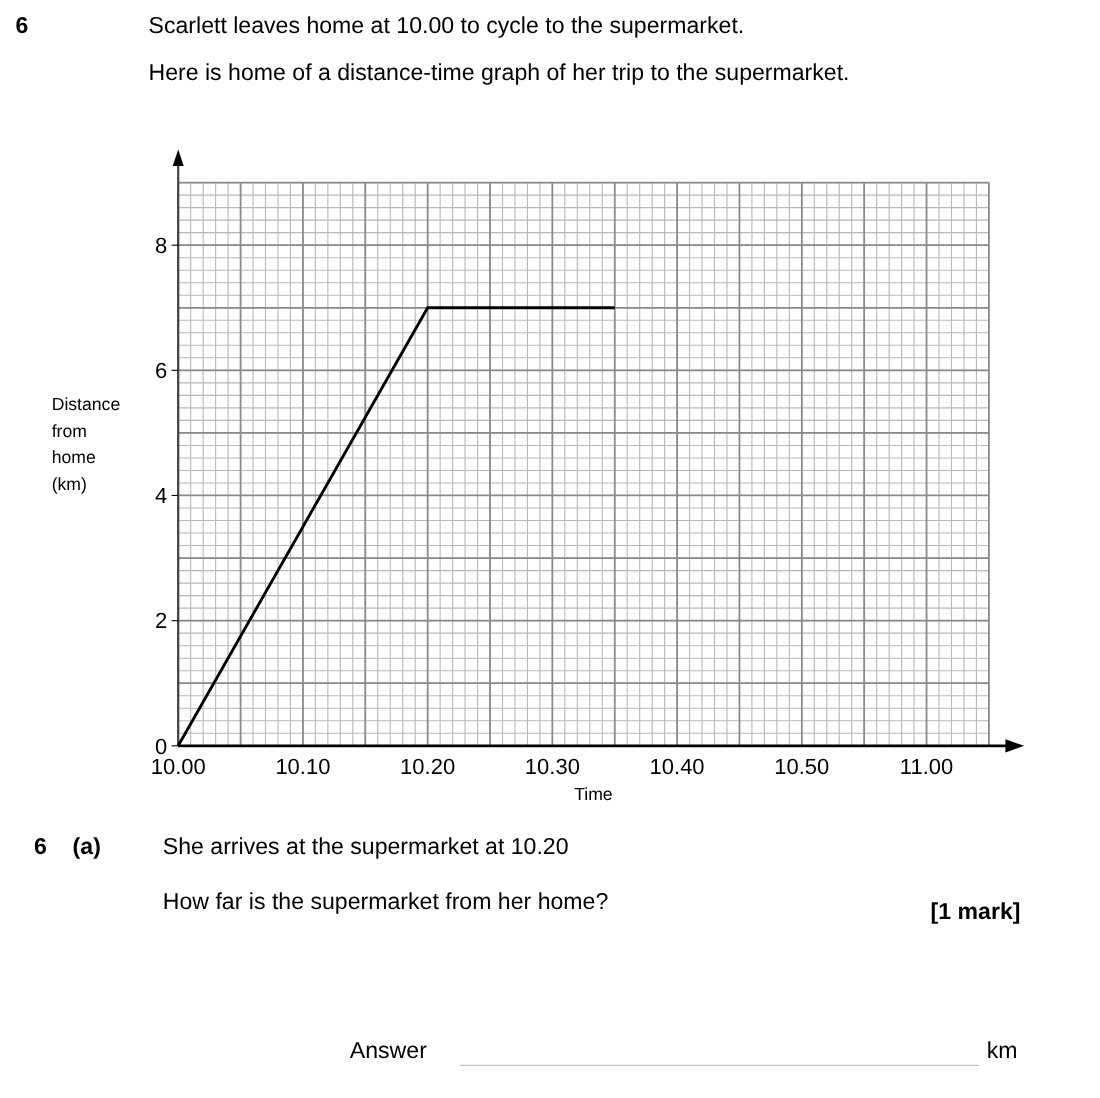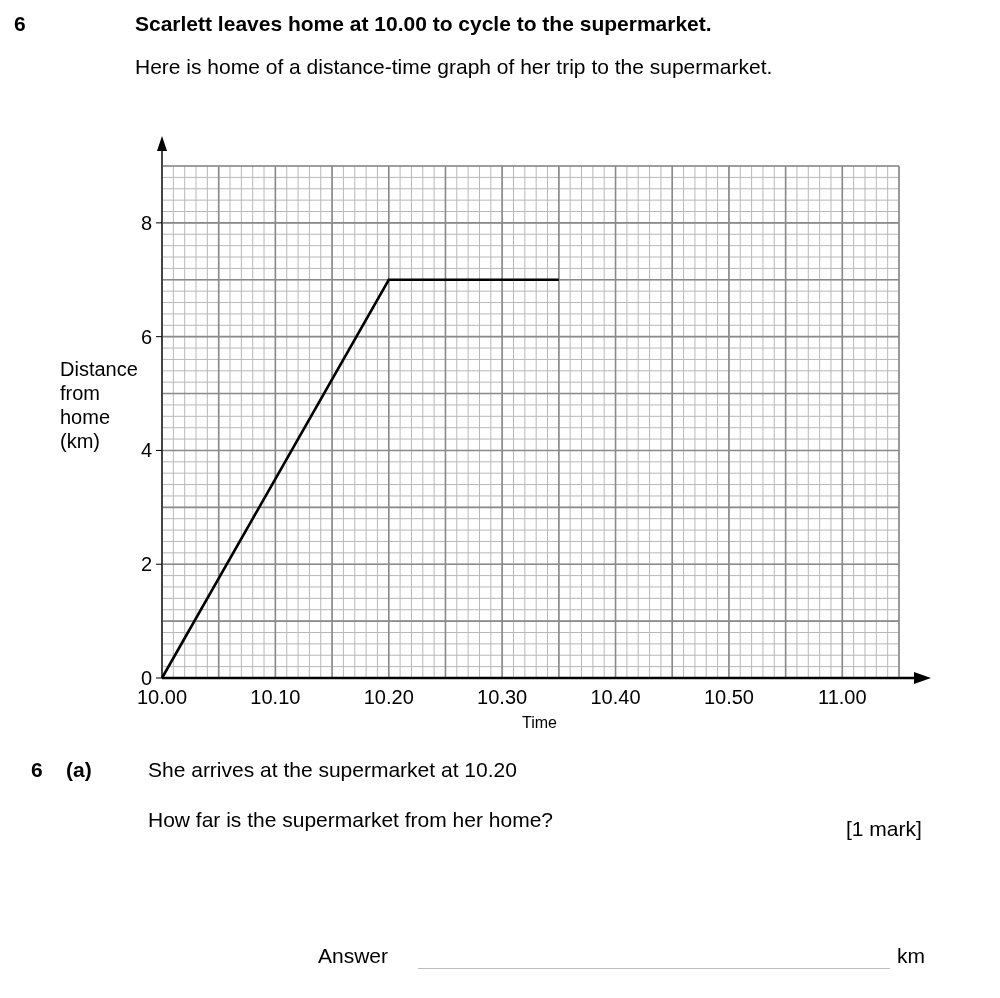--- a/index.html
+++ b/index.html
@@ -1,31 +1,31 @@
 <!DOCTYPE html>
 <html><head>
   <meta charset="utf-8">
   <style>
     html, body { margin: 0; padding: 0; background: #ffffff; }
     body { width: 1000px; height: 998px; position: relative; overflow: hidden;
            font-family: "Liberation Sans", sans-serif; color: #000; }
     .abs { position: absolute; white-space: nowrap; }
     .qnum { font-weight: bold; font-size: 21px; }
     .txt { font-size: 21px; }
-    .bold { font-weight: normal; }
+    .bold { font-weight: bold; }
     #chart { position: absolute; left: 0; top: 0; }
     .answer-line { position: absolute; left: 418px; top: 968px; width: 472px; height: 0;
                    border-top: 1.5px solid #bdbdbd; }
-    .ylabel { font-size: 20px; line-height: 24px; white-space: normal; margin-left: 13px; }
+    .ylabel { font-size: 16px; line-height: 24px; white-space: normal; }
   </style>
 </head>
 <body>
 
 <div class="abs qnum" style="left:14px; top:12px;">6</div>
-<div class="abs txt" style="left:135px; top:12px;font-weight:bold;">Scarlett leaves home at 10.00 to cycle to the supermarket.</div>
+<div class="abs txt" style="left:135px; top:12px;">Scarlett leaves home at 10.00 to cycle to the supermarket.</div>
 <div class="abs txt" style="left:135px; top:55px;">Here is home of a distance-time graph of her trip to the supermarket.</div>
 
 <svg id="chart" width="1000" height="760" xmlns="http://www.w3.org/2000/svg">
   <g id="grid-minor">
       <line x1="162" x2="162" y1="166" y2="678" stroke="#b8b8b8" stroke-width="1"></line>
       <line x1="173.33846153846153" x2="173.33846153846153" y1="166" y2="678" stroke="#b8b8b8" stroke-width="1"></line>
       <line x1="184.6769230769231" x2="184.6769230769231" y1="166" y2="678" stroke="#b8b8b8" stroke-width="1"></line>
       <line x1="196.01538461538462" x2="196.01538461538462" y1="166" y2="678" stroke="#b8b8b8" stroke-width="1"></line>
       <line x1="207.35384615384615" x2="207.35384615384615" y1="166" y2="678" stroke="#b8b8b8" stroke-width="1"></line>
       <line x1="218.69230769230768" x2="218.69230769230768" y1="166" y2="678" stroke="#b8b8b8" stroke-width="1"></line>

